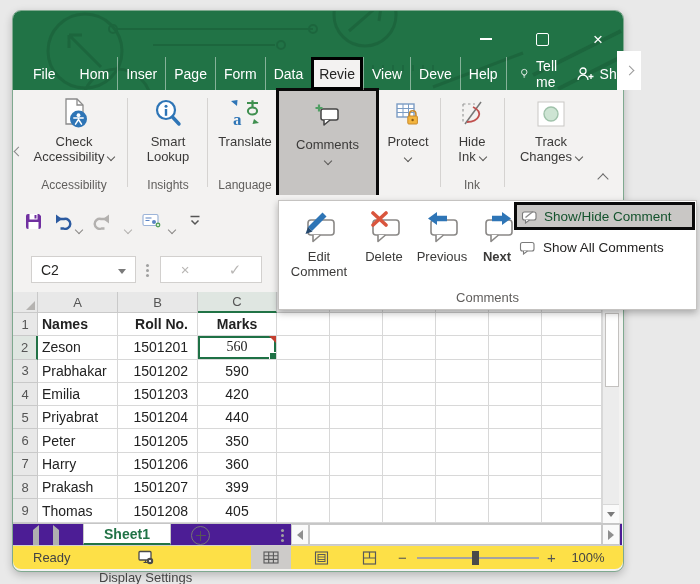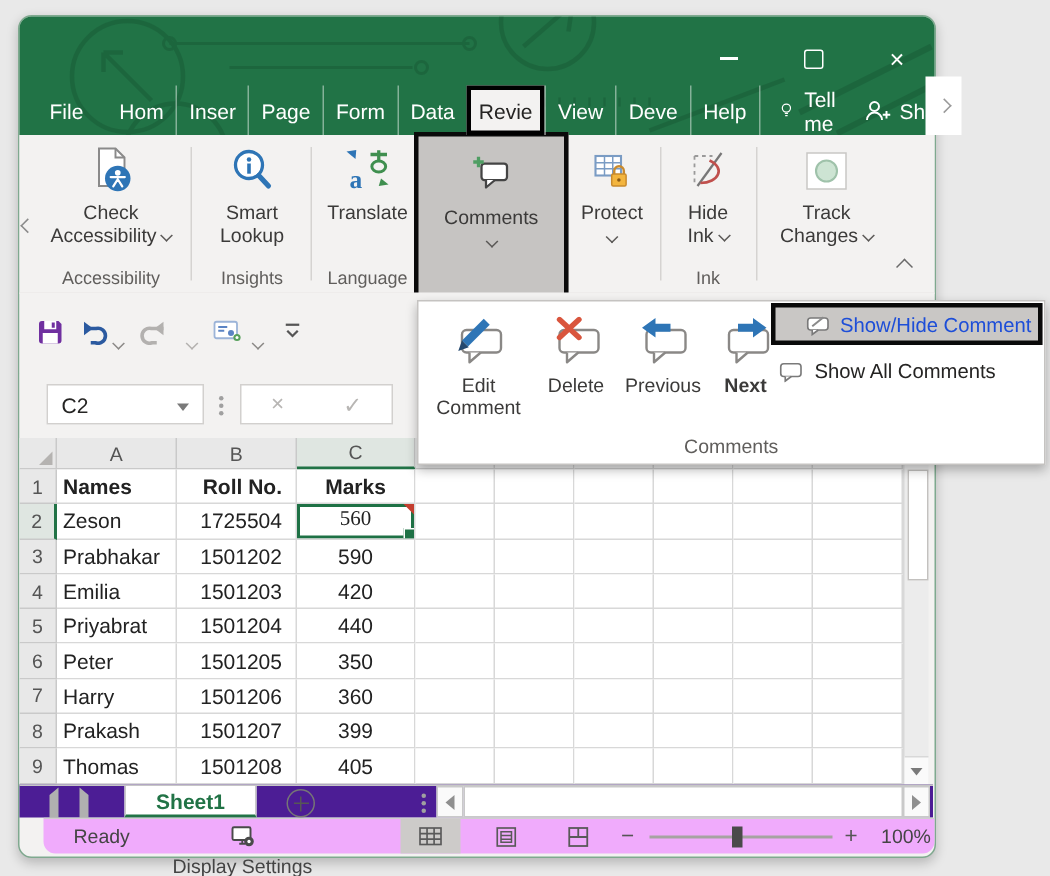--- a/index.html
+++ b/index.html
@@ -82,34 +82,34 @@
   .sheetbar .nav{position:absolute;top:6px;}
   .sheettab{position:absolute;left:70px;top:0;width:88px;height:21px;background:#fff;border-left:1px solid #c9c9c9;border-right:1px solid #c9c9c9;
       border-bottom:2px solid #217346;display:flex;align-items:center;justify-content:center;
       color:#217346;font-weight:bold;font-size:14px;box-sizing:border-box;}
   .addsheet{position:absolute;left:178px;top:2px;width:17px;height:17px;border:1px solid #767676;border-radius:50%;}
   .addsheet::before{content:"";position:absolute;left:3.5px;top:7.5px;width:10px;height:1.6px;background:#565656;}
   .addsheet::after{content:"";position:absolute;left:7.5px;top:3.5px;width:1.6px;height:10px;background:#565656;}
   .hsb-btn{position:absolute;top:0;width:18px;height:21px;background:#fafafa;border:1px solid #c9c9c9;box-sizing:border-box;display:flex;align-items:center;justify-content:center;}
   .hsb-track{position:absolute;left:296px;top:0;width:293px;height:21px;background:#fff;border:1px solid #c9c9c9;box-sizing:border-box;}
   
-  .statusbar{position:absolute;left:16px;top:534px;right:0;height:24px;background:#f0abfc;border-top:1px solid #d0cece;
+  .statusbar{position:absolute;left:0;top:534px;right:0;height:24px;background:#fde047;border-top:1px solid #d0cece;
       border-radius:0 0 8px 8px;font-size:13px;color:#444;box-sizing:border-box;padding-left:23px;}
   .statusbar .sitem{position:absolute;top:4px;}
   .viewbtn{position:absolute;top:0;width:40px;height:23px;display:flex;align-items:center;justify-content:center;}
   .viewbtn.active{background:#cdcbc9;}
   .zoomtrack{position:absolute;left:404px;top:11px;width:122px;height:2px;background:#a5a3a1;}
   .zoomhandle{position:absolute;left:55px;top:-6px;width:7px;height:14px;background:#4a4a4a;}
   
   .panel{position:absolute;left:278px;top:200px;width:419px;height:110px;background:#fff;border:1px solid #c5c3c1;
       box-shadow:0 3px 7px rgba(0,0,0,.28);z-index:40;box-sizing:border-box;}
   .pbtn{position:absolute;top:4px;display:flex;flex-direction:column;align-items:center;font-size:13px;color:#3b3a39;line-height:15px;text-align:center;}
   .pbtn .pic{height:40px;display:flex;align-items:flex-end;margin-bottom:4px;}
   .showhide{position:absolute;left:235px;top:1px;width:181px;height:28px;background:#c9c7c5;border:3px solid #0a0a0a;
-      display:flex;align-items:center;gap:6px;padding-left:20px;font-size:13.5px;color:#1d4ed8;box-sizing:border-box;white-space:nowrap;}
+      display:flex;align-items:center;gap:6px;padding-left:4px;font-size:13.5px;color:#14532d;box-sizing:border-box;white-space:nowrap;}
   .showall{position:absolute;left:240px;top:34px;width:176px;height:24px;display:flex;align-items:center;gap:7px;font-size:13.5px;color:#252423;white-space:nowrap;}
   .pfooter{position:absolute;left:0;bottom:4px;width:100%;text-align:center;font-size:13px;color:#605e5c;}
   
   .caro-next{position:absolute;left:617px;top:51px;width:24px;height:39px;background:#fff;z-index:50;
       display:flex;align-items:center;justify-content:center;}
   .caro-next .chev{border-color:#9a9a9a;width:6px;height:6px;}
   .caro-prev .chev{border-color:#8a8a8a;width:6px;height:6px;}
 </style>
 </head>
 <body>
@@ -363,21 +363,21 @@
         <div class="cell ar bold">Roll No.</div>
         <div class="cell ac bold">Marks</div>
         <div class="cell al bold"></div>
         <div class="cell al bold"></div>
         <div class="cell al bold"></div>
         <div class="cell al bold"></div>
         <div class="cell al bold"></div>
         <div class="cell al bold"></div>
         <div class="hd rowsel">2</div>
         <div class="cell al">Zeson</div>
-        <div class="cell ar">1725504</div>
+        <div class="cell ar">1501201</div>
         <div class="cell ac sel">560<div class="comment-tri"></div><div class="fill-handle"></div></div>
         <div class="cell al"></div>
         <div class="cell al"></div>
         <div class="cell al"></div>
         <div class="cell al"></div>
         <div class="cell al"></div>
         <div class="cell al"></div>
         <div class="hd">3</div>
         <div class="cell al">Prabhakar</div>
         <div class="cell ar">1501202</div>

